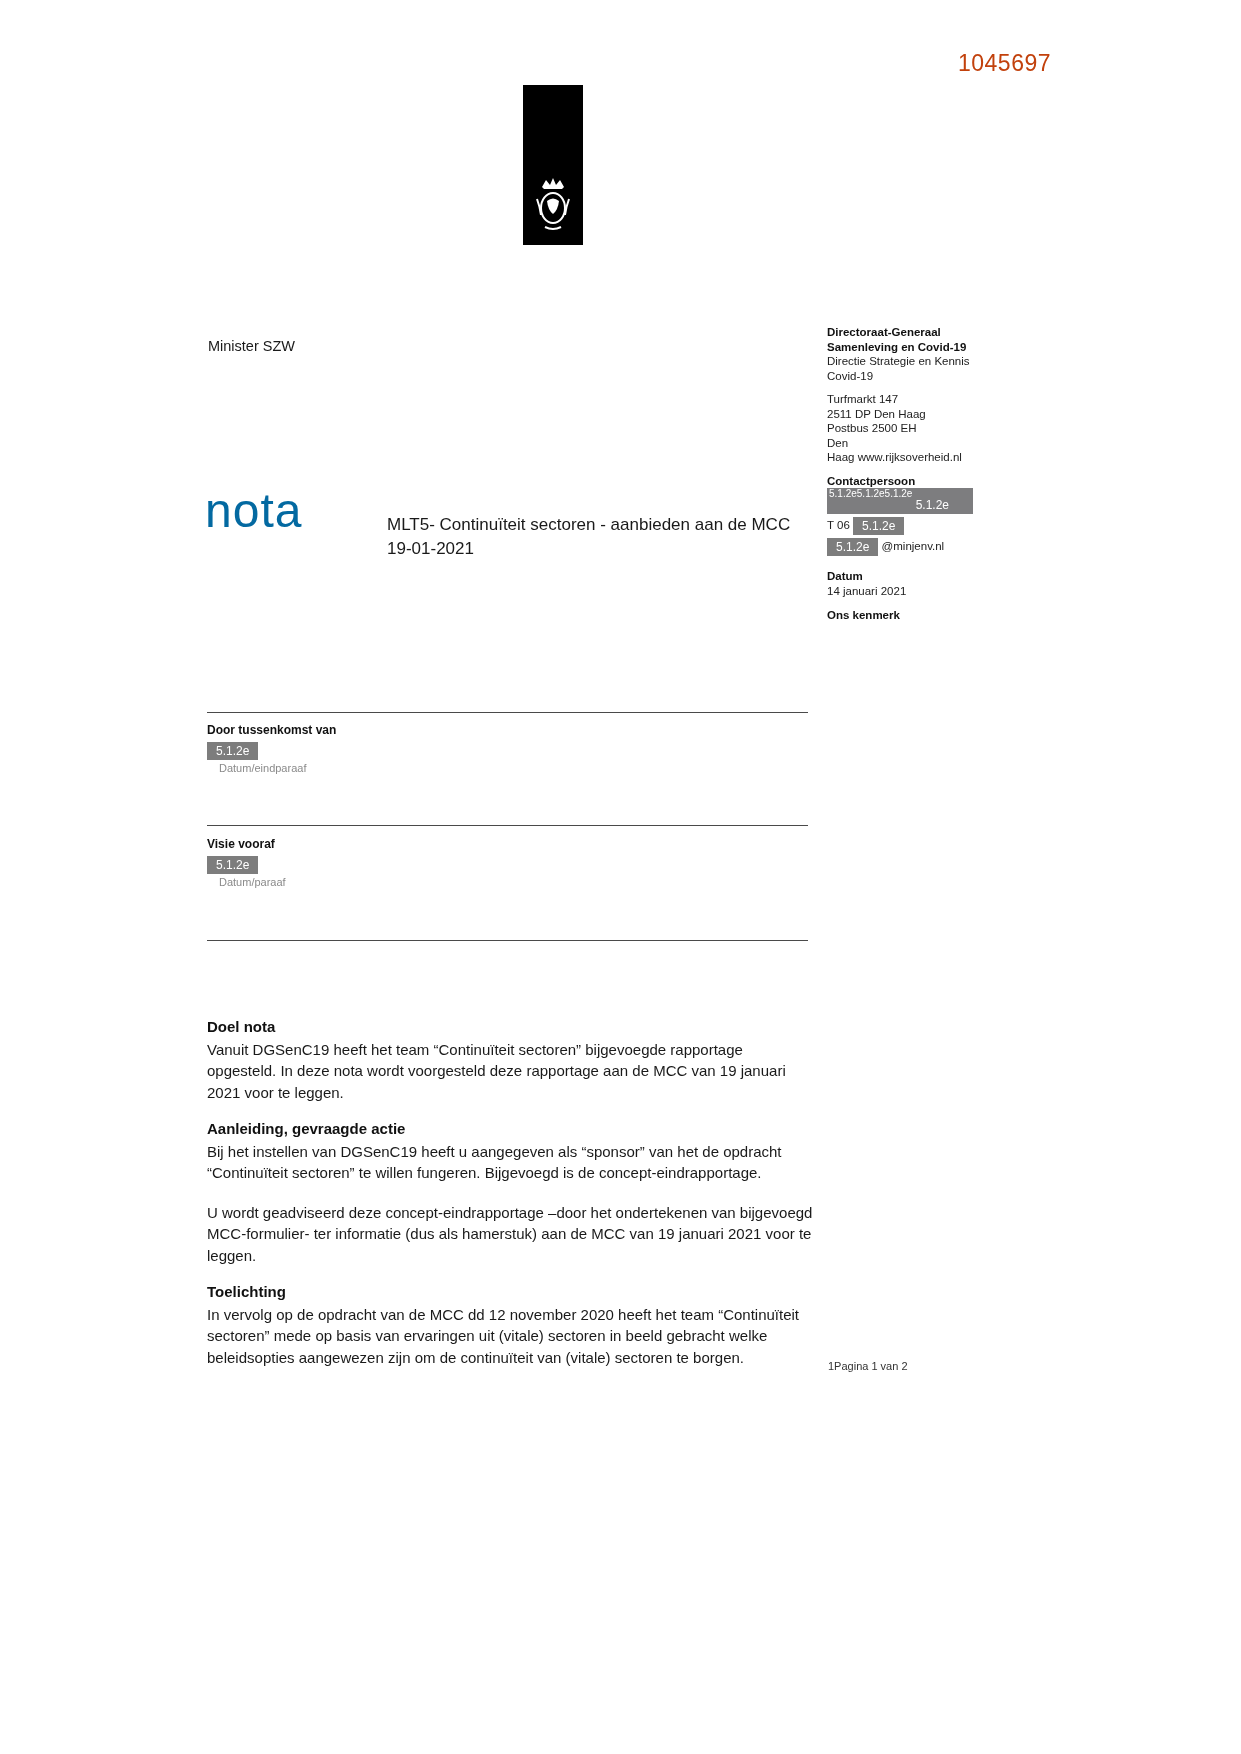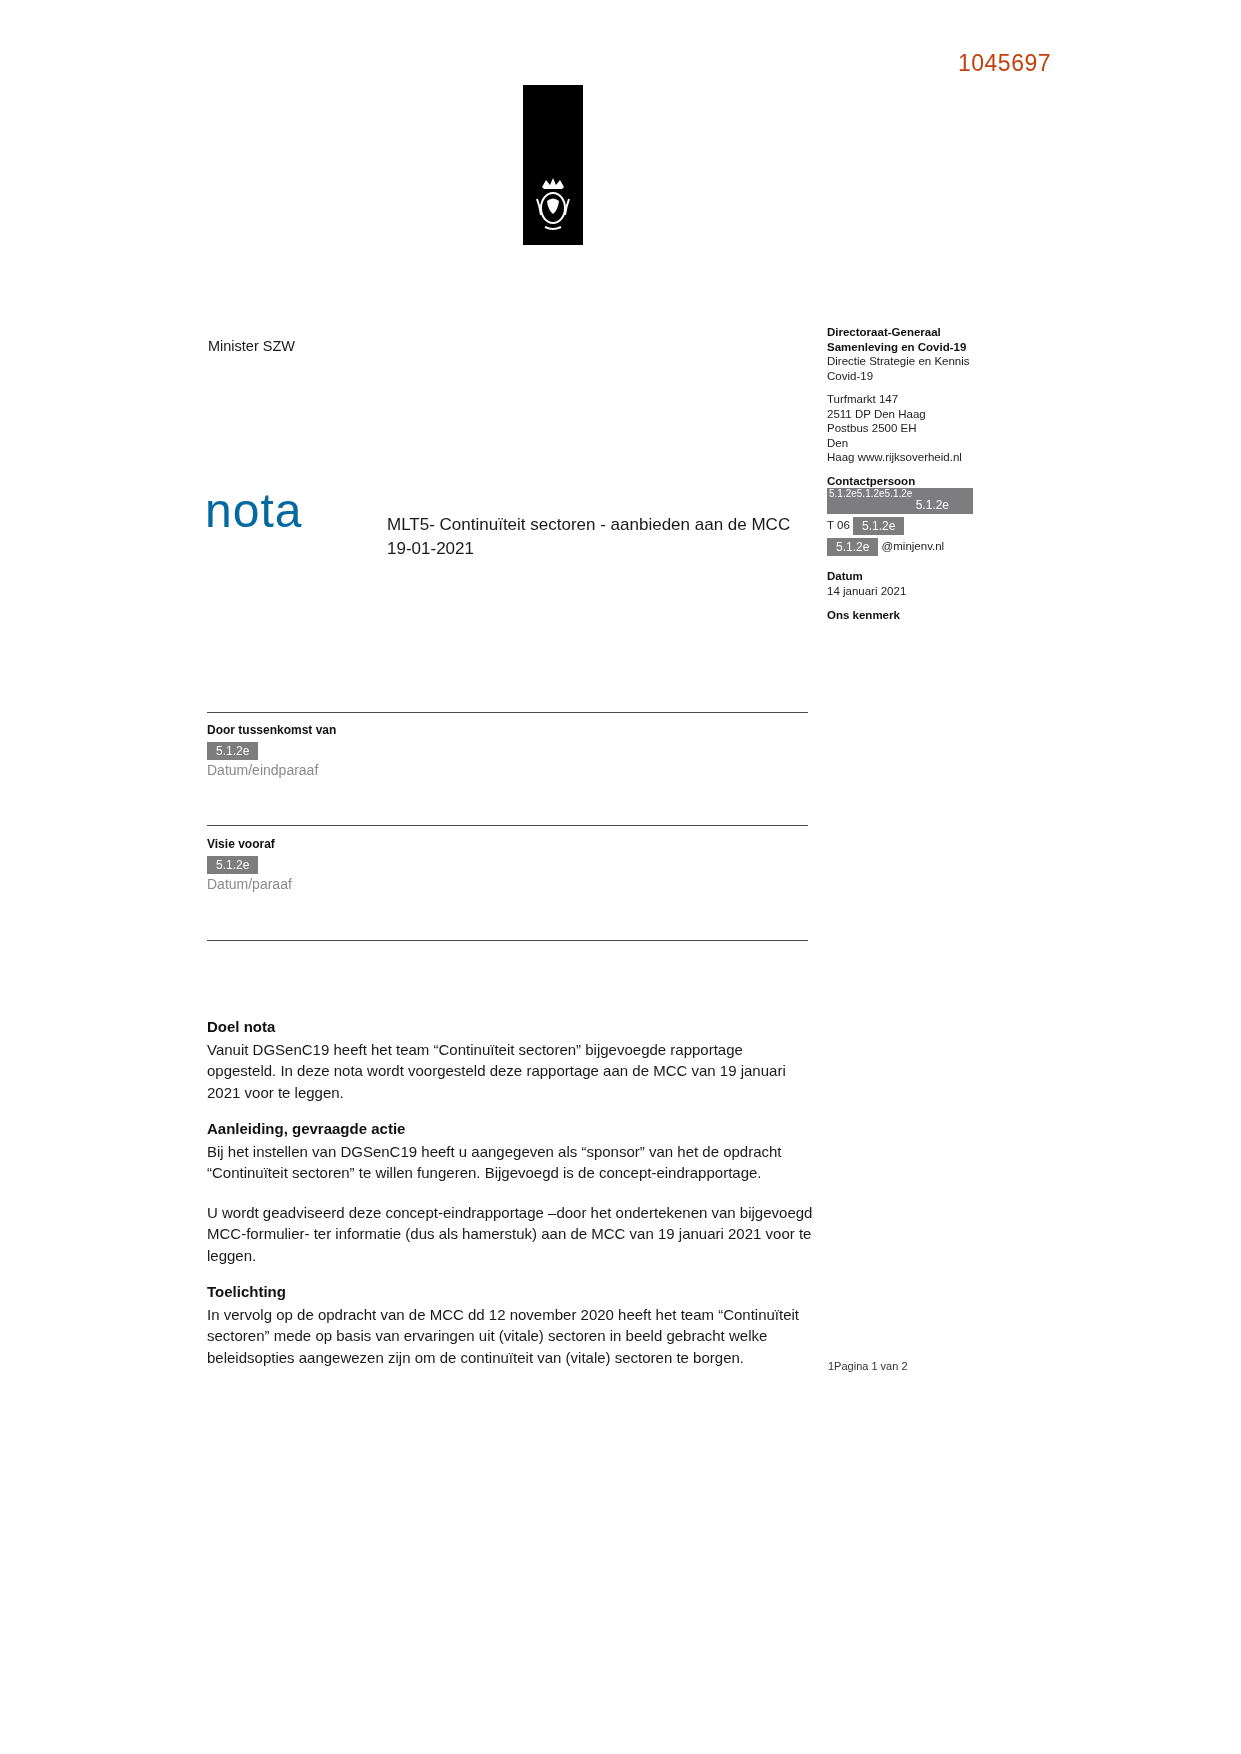--- a/index.html
+++ b/index.html
@@ -59,21 +59,21 @@
   
   .divider{
     position:absolute; left:207px; width:601px; height:0;
     border-top:1.4px solid #4a4a4a;
   }
   
   .approval{
     position:absolute; left:207px; width:601px;
   }
   .approval .lbl{font-weight:bold; font-size:12px; color:#111; margin-bottom:4px;}
-  .approval .sub{font-size:14px; color:#8a8a8a; margin-top:2px;}
+  .approval .sub{font-size:11px; color:#8a8a8a; margin-top:2px;margin-left:12px;}
   
   .body{
     position:absolute; left:207px; top:1016px; width:606px;
     font-size:15px; line-height:21.5px; color:#1a1a1a;
   }
   .body h3{
     font-size:15px; margin:0 0 1px 0; font-weight:bold; color:#111;
   }
   .body .sec{margin-bottom:15px;}
   .body p{margin:0 0 0 0;}

